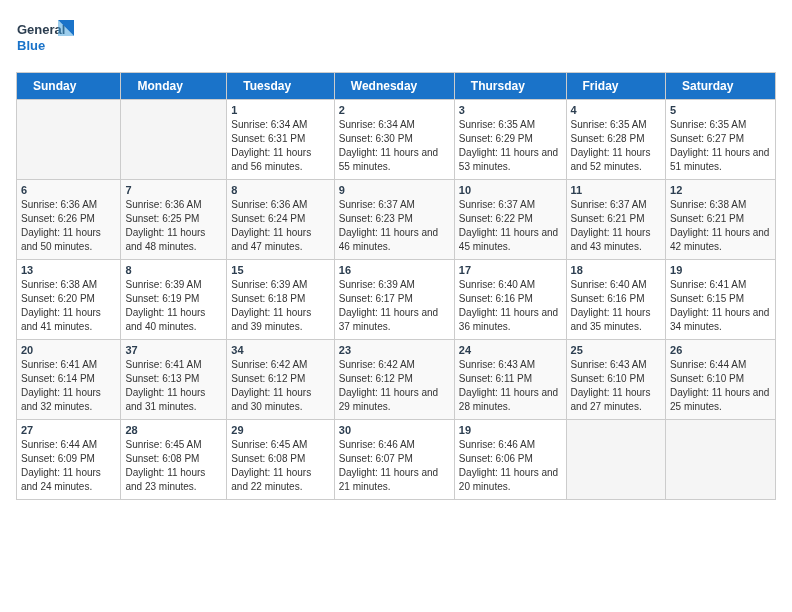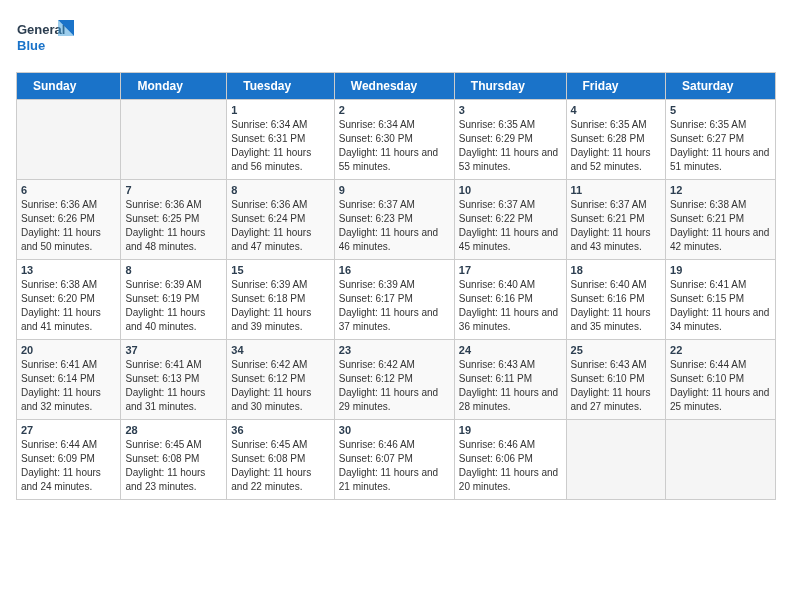--- a/index.html
+++ b/index.html
@@ -259,41 +259,41 @@
 Sunset: 6:11 PM
 Daylight: 11 hours and 28 minutes.</div>
         </td>
         <td>
           <span class="day-num">25</span>
           <div class="cell-info" style="white-space: pre-line;">Sunrise: 6:43 AM
 Sunset: 6:10 PM
 Daylight: 11 hours and 27 minutes.</div>
         </td>
         <td>
-          <span class="day-num">22</span>
+          <span class="day-num">26</span>
           <div class="cell-info" style="white-space: pre-line;">Sunrise: 6:44 AM
 Sunset: 6:10 PM
 Daylight: 11 hours and 25 minutes.</div>
         </td>
       </tr>
       <tr>
         <td>
           <span class="day-num">27</span>
           <div class="cell-info" style="white-space: pre-line;">Sunrise: 6:44 AM
 Sunset: 6:09 PM
 Daylight: 11 hours and 24 minutes.</div>
         </td>
         <td>
           <span class="day-num">28</span>
           <div class="cell-info" style="white-space: pre-line;">Sunrise: 6:45 AM
 Sunset: 6:08 PM
 Daylight: 11 hours and 23 minutes.</div>
         </td>
         <td>
-          <span class="day-num">36</span>
+          <span class="day-num">29</span>
           <div class="cell-info" style="white-space: pre-line;">Sunrise: 6:45 AM
 Sunset: 6:08 PM
 Daylight: 11 hours and 22 minutes.</div>
         </td>
         <td>
           <span class="day-num">30</span>
           <div class="cell-info" style="white-space: pre-line;">Sunrise: 6:46 AM
 Sunset: 6:07 PM
 Daylight: 11 hours and 21 minutes.</div>
         </td>

